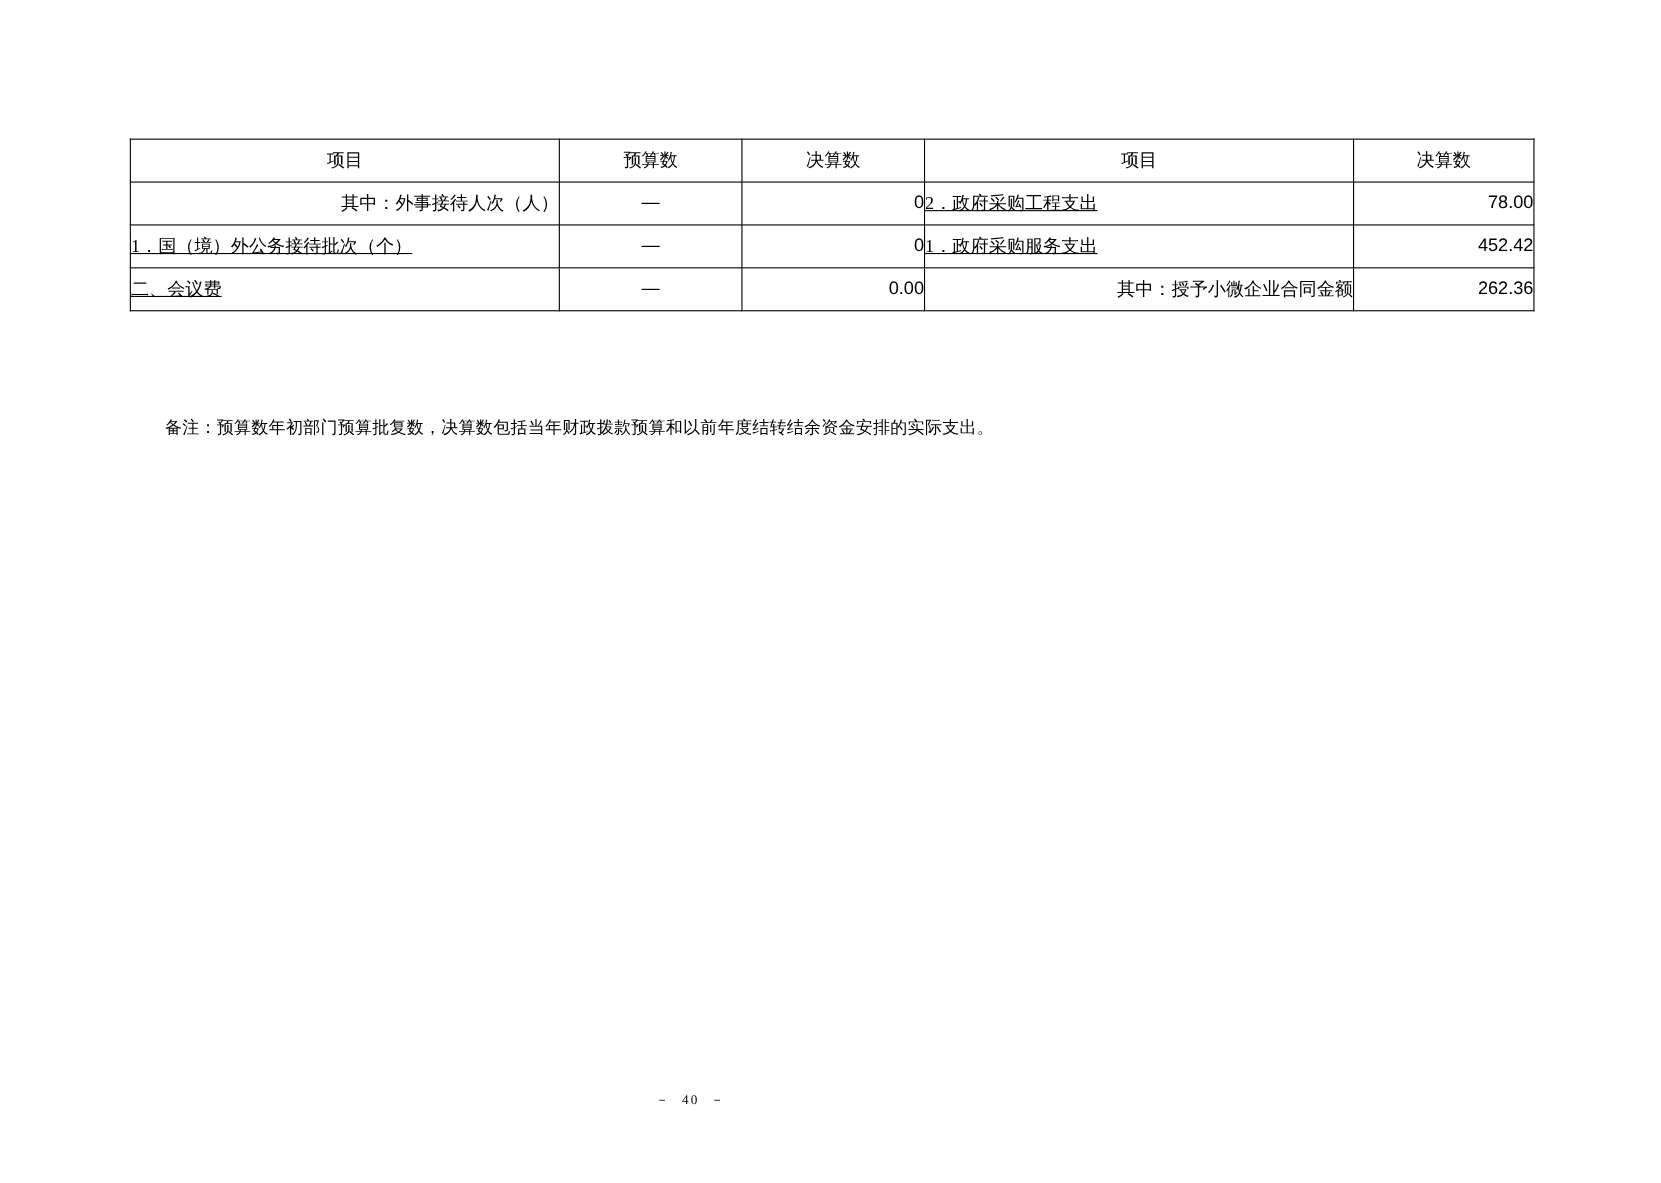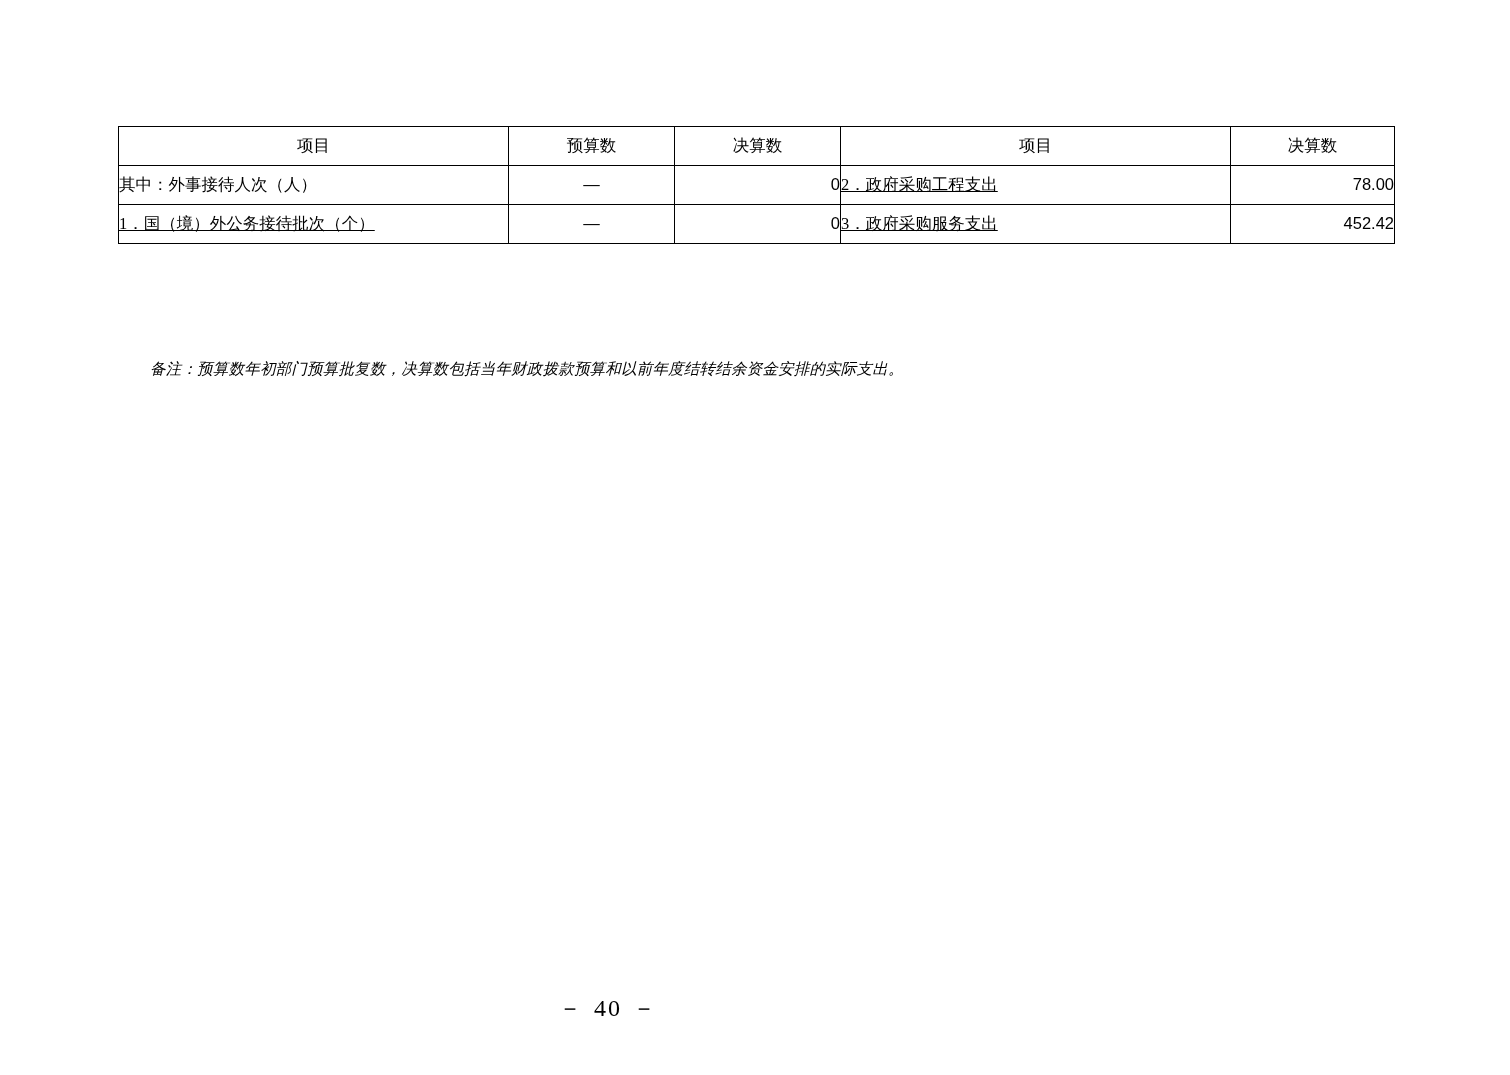--- a/index.html
+++ b/index.html
@@ -46,21 +46,21 @@
     text-align: center;
     font-size: 16.5px;
     height: 41px;
   }
   .c-item-left {
     text-align: left;
     padding-left: 14px;
     text-decoration: underline;
   }
   .c-item-indent {
-    text-align: left;
+    text-align: right;
     padding-left: 48px;
   }
   .c-num {
     text-align: right;
     padding-right: 13px;
     font-family: "Liberation Sans", sans-serif;
     font-size: 15.5px;
   }
   .c-dash {
     text-align: center;
@@ -69,36 +69,36 @@
   }
   .col-a { width: 390px; }
   .col-b { width: 166px; }
   .col-c { width: 166px; }
   .col-d { width: 390px; }
   .col-e { width: 164px; }
 
   .note {
     position: absolute;
     left: 118px;
-    top: 357px;
+    top: 378px;
     width: 1290px;
     font-size: 15.5px;
     line-height: 1.5;
     text-indent: 32px;
     letter-spacing: 0.2px;
-    font-style: italic;
   }
   .footer-page {
     position: absolute;
     left: 0;
     top: 992px;
     width: 1216px;
     text-align: center;
-    font-size: 24px;
+    font-size: 12px;
     letter-spacing: 2px;
+    padding-left: 20px;
   }
   .footer-page .dash {
     display: inline-block;
     padding: 0 10px;
   }
 </style>
 </head>
 <body>
 
 <div class="page">
@@ -126,22 +126,29 @@
           <td class="c-item-indent">其中：外事接待人次（人）</td>
           <td class="c-dash">—</td>
           <td class="c-num">0</td>
           <td class="c-item-left">2．政府采购工程支出</td>
           <td class="c-num">78.00</td>
         </tr>
         <tr>
           <td class="c-item-left">1．国（境）外公务接待批次（个）</td>
           <td class="c-dash">—</td>
           <td class="c-num">0</td>
-          <td class="c-item-left">3．政府采购服务支出</td>
+          <td class="c-item-left">1．政府采购服务支出</td>
           <td class="c-num">452.42</td>
+        </tr>
+        <tr>
+          <td class="c-item-left">二、会议费</td>
+          <td class="c-dash">—</td>
+          <td class="c-num">0.00</td>
+          <td class="c-item-indent">其中：授予小微企业合同金额</td>
+          <td class="c-num">262.36</td>
         </tr>
       </tbody>
     </table>
   </div>
 
   <div class="note">备注：预算数年初部门预算批复数，决算数包括当年财政拨款预算和以前年度结转结余资金安排的实际支出。</div>
 
   <div class="footer-page">
     <span class="dash">－</span><span>40</span><span class="dash">－</span>
   </div>

